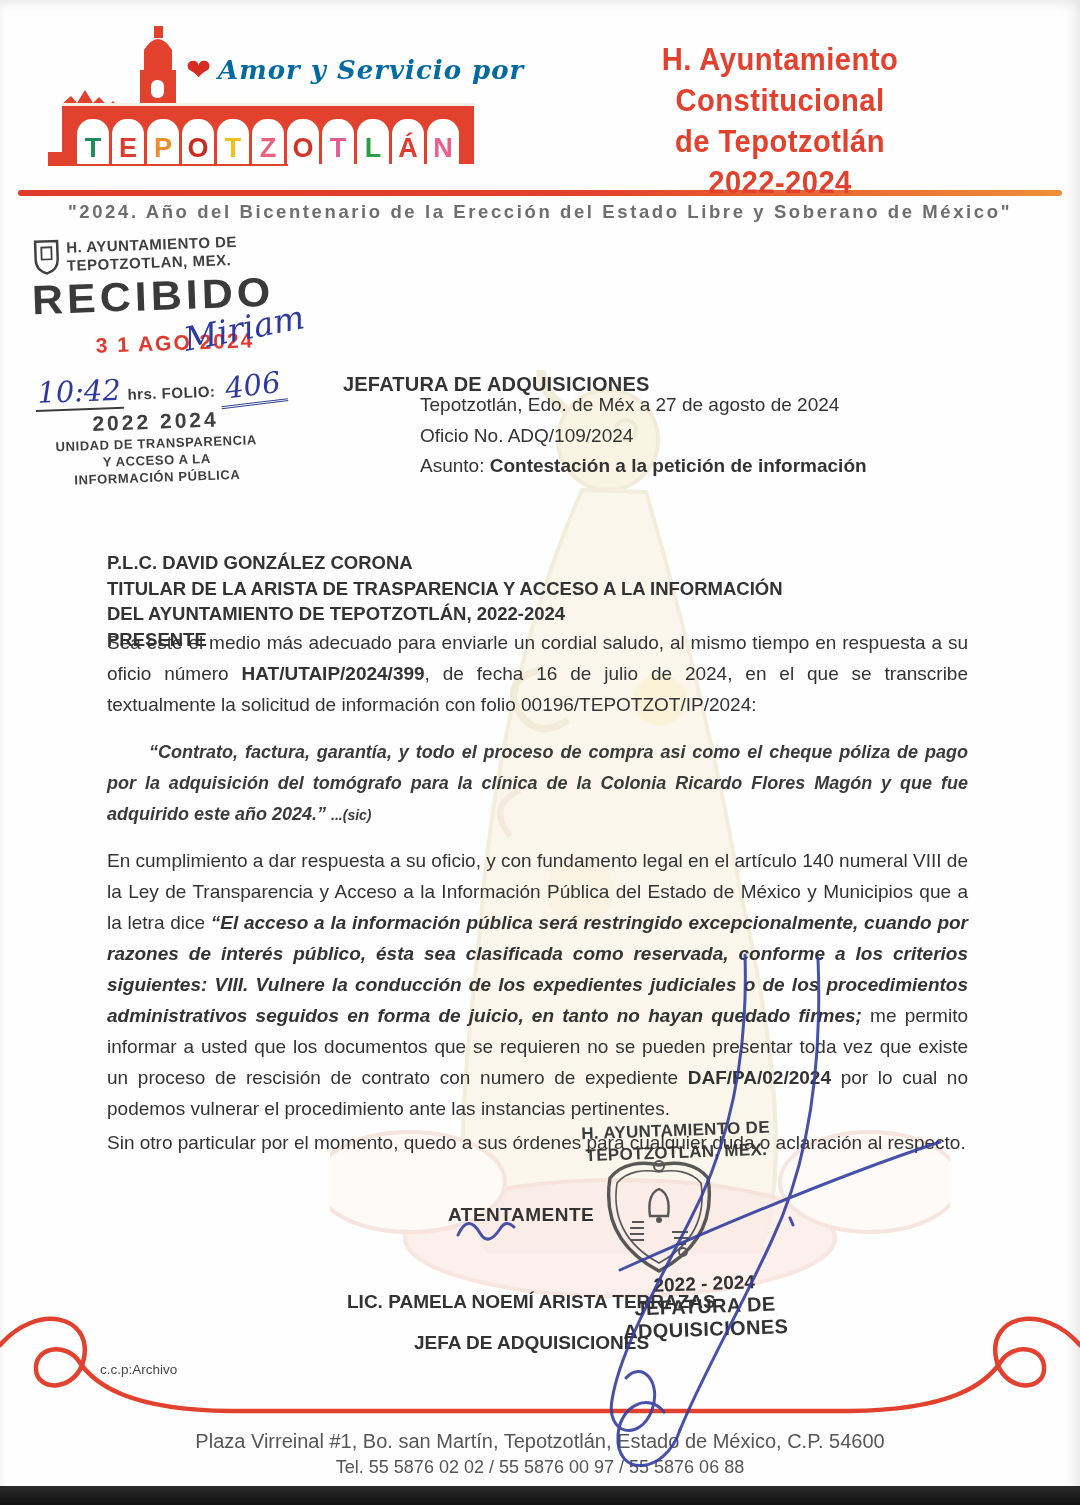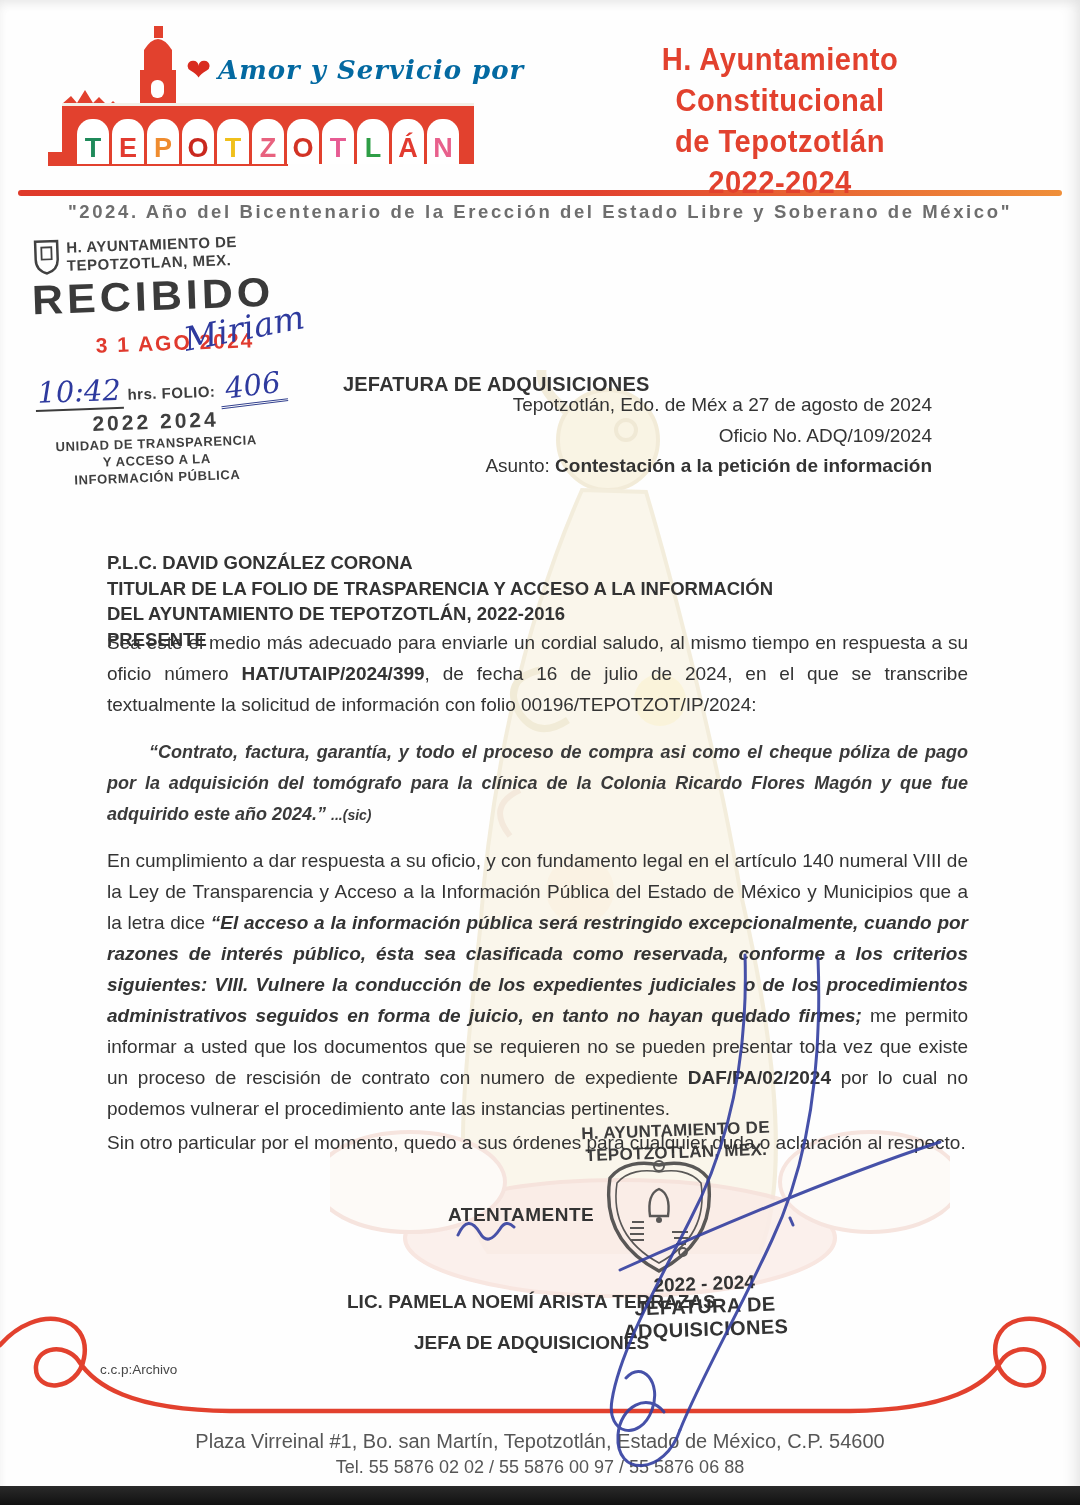--- a/index.html
+++ b/index.html
@@ -41,21 +41,21 @@
   .hw-name{position:absolute;left:150px;top:76px;font-size:33px;transform:rotate(-9deg);white-space:nowrap;}
   .recv .timeline{position:absolute;left:0;top:136px;white-space:nowrap;}
   .hw-time{font-size:29px;border-bottom:2px solid #3c3c3c;padding:0 2px;}
   .hrs{font-size:15px;font-weight:800;color:#3d3d3d;letter-spacing:.5px;}
   .hw-folio{font-size:29px;border-bottom:3px double #33418f;padding:0 6px;transform:rotate(-5deg);display:inline-block;}
   .recv .years{position:absolute;left:56px;top:174px;font-size:21px;font-weight:800;letter-spacing:3px;}
   .recv .unit{position:absolute;left:-6px;top:200px;width:250px;text-align:center;
     font-size:13px;font-weight:700;line-height:1.3;letter-spacing:.6px;}
   
   .dept-title{left:343px;top:337px;font-size:20px;font-weight:800;letter-spacing:.2px;z-index:2;margin-top:36px;}
-  .dateblock{left:420px;top:390px;width:512px;text-align:right;font-size:19px;
+  .dateblock{left:420px;top:390px;width:512px;text-align:left;font-size:19px;
     line-height:30.5px;z-index:2;}
   .recipient{left:107px;top:502px;font-size:18.5px;font-weight:800;line-height:25.5px;z-index:2;margin-top:48px;}
   .para{left:107px;width:861px;font-size:19px;line-height:31px;text-align:justify;z-index:2;}
   .p1{top:627px;}
   .quote{top:737px;font-size:18px;text-indent:42px;color:#3a3a3a;}
   .p2{top:845px;}
   .closing{top:1127px;width:872px;}
   .b{font-weight:800;}
   .bi{font-weight:800;font-style:italic;}
   .i{}
@@ -193,22 +193,22 @@
   <div class="abs dept-title">JEFATURA DE ADQUISICIONES</div>
 
   <div class="abs dateblock">
     <div>Tepotzotlán, Edo. de Méx a 27 de agosto de 2024</div>
     <div>Oficio No. ADQ/109/2024</div>
     <div><span>Asunto: </span><span class="b">Contestación a la petición de información</span></div>
   </div>
 
   <div class="abs recipient">
       <div>P.L.C. DAVID GONZÁLEZ CORONA</div>
-      <div>TITULAR DE LA FOLIO DE TRASPARENCIA Y ACCESO A LA INFORMACIÓN</div>
-      <div>DEL AYUNTAMIENTO DE TEPOTZOTLÁN, 2022-2016</div>
+      <div>TITULAR DE LA ARISTA DE TRASPARENCIA Y ACCESO A LA INFORMACIÓN</div>
+      <div>DEL AYUNTAMIENTO DE TEPOTZOTLÁN, 2022-2024</div>
       <div>PRESENTE</div>
     </div>
 
   <div class="abs para p1"><span>Sea este el medio más adecuado para enviarle un cordial saludo, al mismo tiempo en respuesta a su oficio número </span><span class="b">HAT/UTAIP/2024/399</span><span>, de fecha 16 de julio de 2024, en el que se transcribe textualmente la solicitud de información con folio 00196/TEPOTZOT/IP/2024:</span></div>
   <div class="abs para quote"><span class="bi">“Contrato, factura, garantía, y todo el proceso de compra asi como el cheque póliza de pago por la adquisición del tomógrafo para la clínica de la Colonia Ricardo Flores Magón y que fue adquirido este año 2024.” </span><span class="sic">...(sic)</span></div>
   <div class="abs para p2"><span>En cumplimiento a dar respuesta a su oficio, y con fundamento legal en el artículo 140 numeral VIII de la Ley de Transparencia y Acceso a la Información Pública del Estado de México y Municipios que a la letra dice </span><span class="bi">“El acceso a la información pública será restringido excepcionalmente, cuando por razones de interés público, ésta sea clasificada como reservada, conforme a los criterios siguientes: VIII. Vulnere la conducción de los expedientes judiciales o de los procedimientos administrativos seguidos en forma de juicio, en tanto no hayan quedado firmes; </span><span class="i">me </span><span>permito informar a usted que los documentos que se requieren no se pueden presentar toda vez que existe un proceso de rescisión de contrato con numero de  expediente </span><span class="b">DAF/PA/02/2024</span><span>  por lo cual no podemos vulnerar el procedimiento ante las instancias pertinentes.</span></div>
   <div class="abs para closing">Sin otro particular por el momento, quedo a sus órdenes para cualquier duda o aclaración al respecto.</div>
 
   <div class="abs stamp-top">
     <div>H. AYUNTAMIENTO DE</div>

